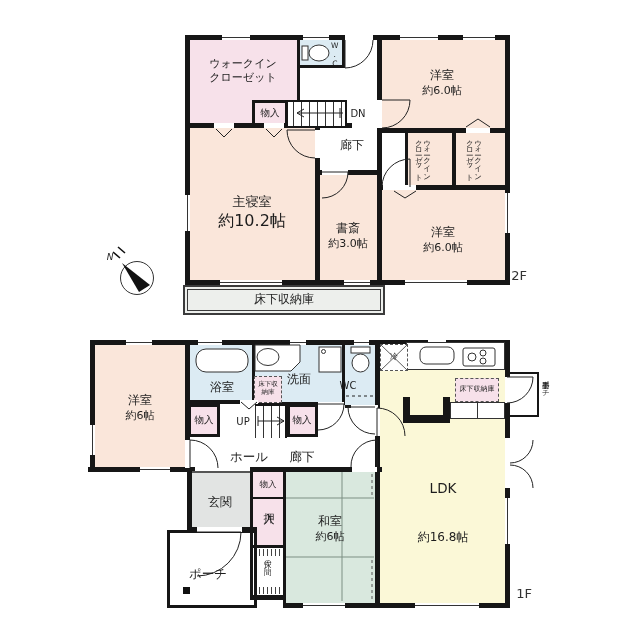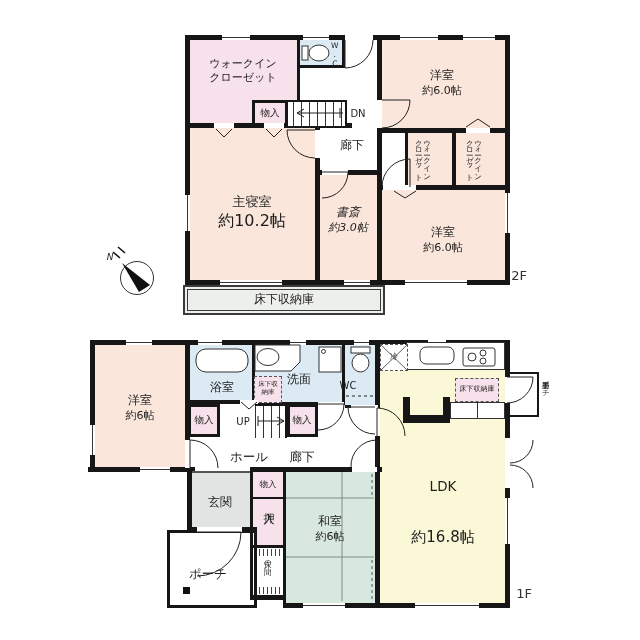--- a/index.html
+++ b/index.html
@@ -269,21 +269,21 @@
     <span>クローゼット</span>
   </div>
   <div class="vlbl" style="left:465px;top:134px;height:52px;font-size:7.5px;">
     <span>ウォークイン</span>
     <span>クローゼット</span>
   </div>
   <div class="lbl" style="left:252px;top:213px;font-size:13px;">
     <span class="nm">主寝室</span>
     <span class="sz" style="font-size:16px;">約10.2帖</span>
   </div>
-  <div class="lbl" style="left:348px;top:220px;font-style:italic;">
+  <div class="lbl" style="left:348px;top:236px;">
     <span class="nm">書斎</span>
     <span class="sz">約3.0帖</span>
   </div>
   <div class="lbl" style="left:443px;top:240px;">
     <span class="nm">洋室</span>
     <span class="sz">約6.0帖</span>
   </div>
   <div class="lbl" style="left:284px;top:300px;">床下収納庫</div>
   <div class="lbl" style="left:519px;top:276px;font-size:13px;color:#333;">2F</div>
   <div class="lbl" style="left:110px;top:258px;font-size:9px;font-style:italic;">N</div>
@@ -308,18 +308,18 @@
   <div class="fill" style="left:183px;top:587px;width:7px;height:7px;background:#111;"></div>
   <div class="lbl" style="left:268px;top:485px;font-size:8.5px;">物入</div>
   <div class="vlbl" style="left:262px;top:504px;height:40px;font-size:11px;">押入</div>
   <div class="vlbl" style="left:263px;top:555px;height:36px;font-size:7.5px;">床の間</div>
   <div class="lbl" style="left:330px;top:529px;">
     <span class="nm">和室</span>
     <span class="sz">約6帖</span>
   </div>
   <div class="lbl" style="left:443px;top:513px;font-size:13.5px;">
     <span class="nm">LDK</span>
-    <span class="sz" style="font-size:15px;margin-top:32px;">約16.8帖</span>
+    <span class="sz" style="font-size:12px;margin-top:32px;">約16.8帖</span>
   </div>
   <div class="vlbl" style="left:541px;top:375px;height:44px;font-size:7.5px;">勝手ポーチ</div>
   <div class="lbl" style="left:524px;top:594px;font-size:13px;color:#333;">1F</div>
 
 </div>
 
 </body></html>

